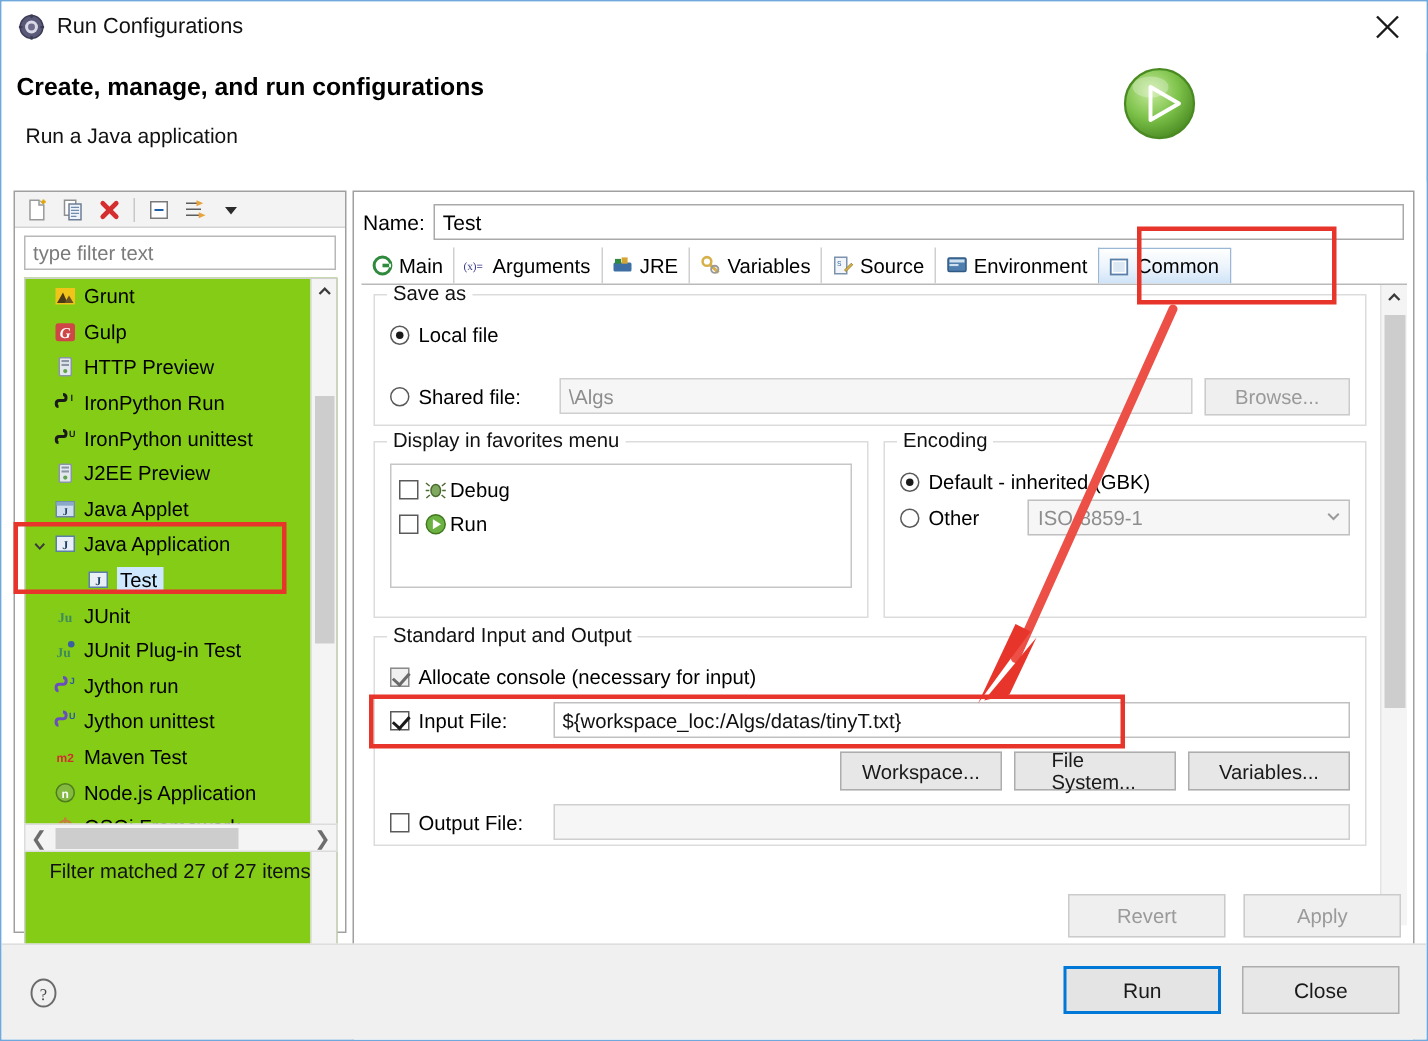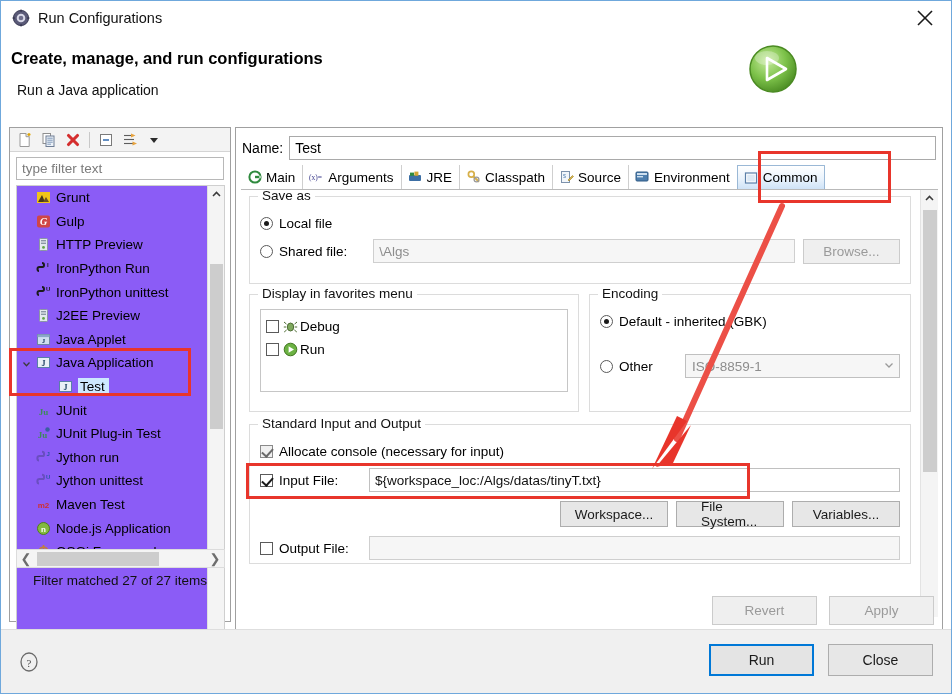--- a/index.html
+++ b/index.html
@@ -81,21 +81,21 @@
     margin: 5px 6px 0 6px;
     height: 23px; width: 208px;
     border: 1px solid #b8b8b8;
     background: #fff;
     display: flex; align-items: center;
     padding: 0 5px;
     font-size: 13.5px; color: #7b7b7b;
   }
   #tree-wrap {
     position: absolute; left: 6px; top: 57px; width: 209px; height: 460px;
-    background: #8b5cf6; border: 1px solid #cfcfcf; overflow: hidden;
+    background: #84cc16; border: 1px solid #cfcfcf; overflow: hidden;
   }
   #tree-list {
     position: absolute; left: 0; top: 0; width: 191px; height: 100%;
     overflow: hidden;
   }
   .tree-row {
     position: relative; height: 23.6px;
     display: flex; align-items: center;
     padding-left: 18px;
     font-size: 13.5px; white-space: nowrap;
@@ -637,21 +637,21 @@
         </div>
 
         <div class="tab">
           <span class="tabicon">
             <svg width="14" height="14" viewBox="0 0 14 14">
                 <circle cx="4.3" cy="4.3" r="2.9" fill="none" stroke="#d7b04a" stroke-width="1.7"></circle>
                 <path d="M6.2 6.2 L12 11.8" stroke="#d7b04a" stroke-width="2.1"></path>
                 <circle cx="9.5" cy="9.5" r="2.4" fill="none" stroke="#9a9a9a" stroke-width="1.3"></circle>
               </svg>
           </span>
-          <span>Classpath</span>
+          <span>Variables</span>
         </div>
 
         <div class="tab">
           <span class="tabicon">
             <svg width="14" height="14" viewBox="0 0 14 14">
                 <rect x="1.5" y="1.5" width="8" height="11" fill="#f2f6fa" stroke="#7d92ac"></rect>
                 <text x="3" y="7.5" font-size="5" fill="#3a6ea5" font-family="'Liberation Mono',monospace">S</text>
                 <path d="M8 10 L12.5 5.5 L13.5 6.5 L9 11Z" fill="#d8b64a" stroke="#9a7c22" stroke-width="0.6"></path>
               </svg>
           </span>
@@ -684,21 +684,21 @@
         <div id="content-inner">
 
           <div class="group" style="height:88px;">
             <span class="glabel">Save as</span>
 
             <div class="row">
               <span class="radio on"></span>
               <span class="lbl">Local file</span>
             </div>
 
-            <div class="row" style="margin-top:4px;">
+            <div class="row" style="margin-top:17px;">
               <span class="radio"></span>
               <span class="lbl" style="width:96px;">Shared file:</span>
               <div class="textfield disabled" style="width:430px;">
                 <span>\Algs</span>
               </div>
               <div class="btn disabled" style="margin-left:8px;width:98px;height:25px;">
                 <span>Browse...</span>
               </div>
             </div>
           </div>
@@ -737,21 +737,21 @@
                 </div>
               </div>
             </div>
 
             <div class="group" style="flex:1; height:118px; margin:0;">
               <span class="glabel">Encoding</span>
               <div class="row">
                 <span class="radio on"></span>
                 <span class="lbl">Default - inherited (GBK)</span>
               </div>
-              <div class="row" style="margin-top:21px;">
+              <div class="row" style="margin-top:0;">
                 <span class="radio"></span>
                 <span class="lbl" style="width:66px;">Other</span>
                 <div class="combo" style="flex:1;">
                   <span>ISO-8859-1</span>
                   <span>
                     <svg width="12" height="12" viewBox="0 0 12 12">
                         <polyline points="2.5,4.5 6,8 9.5,4.5" fill="none" stroke="#9a9a9a" stroke-width="1.3"></polyline>
                       </svg>
                   </span>
                 </div>

